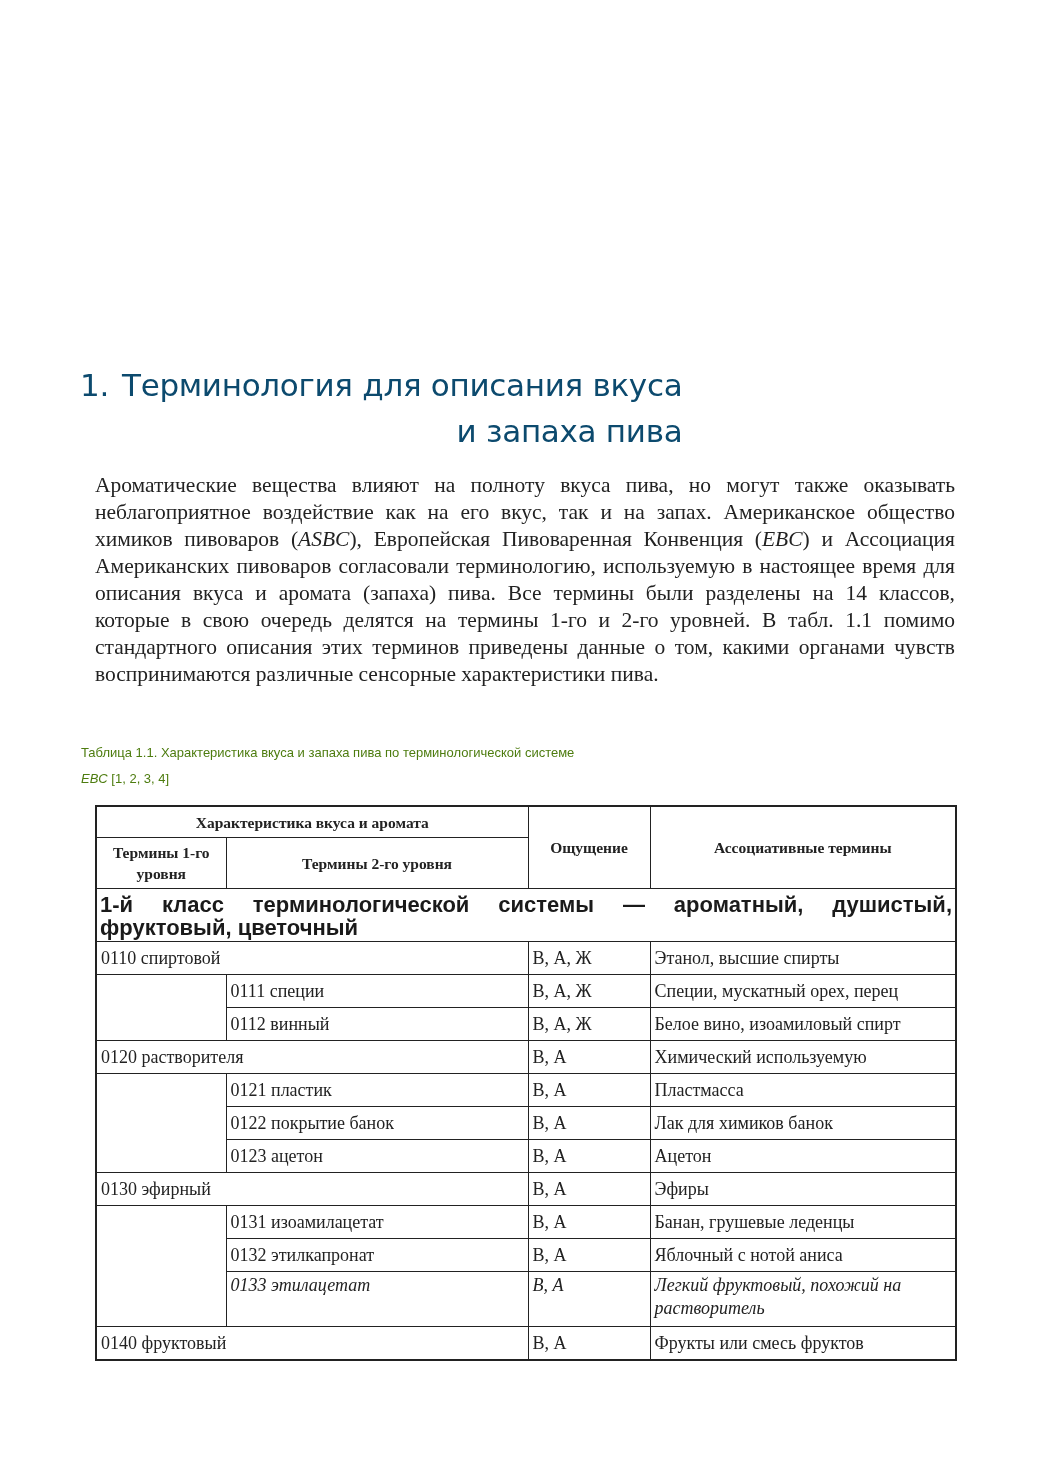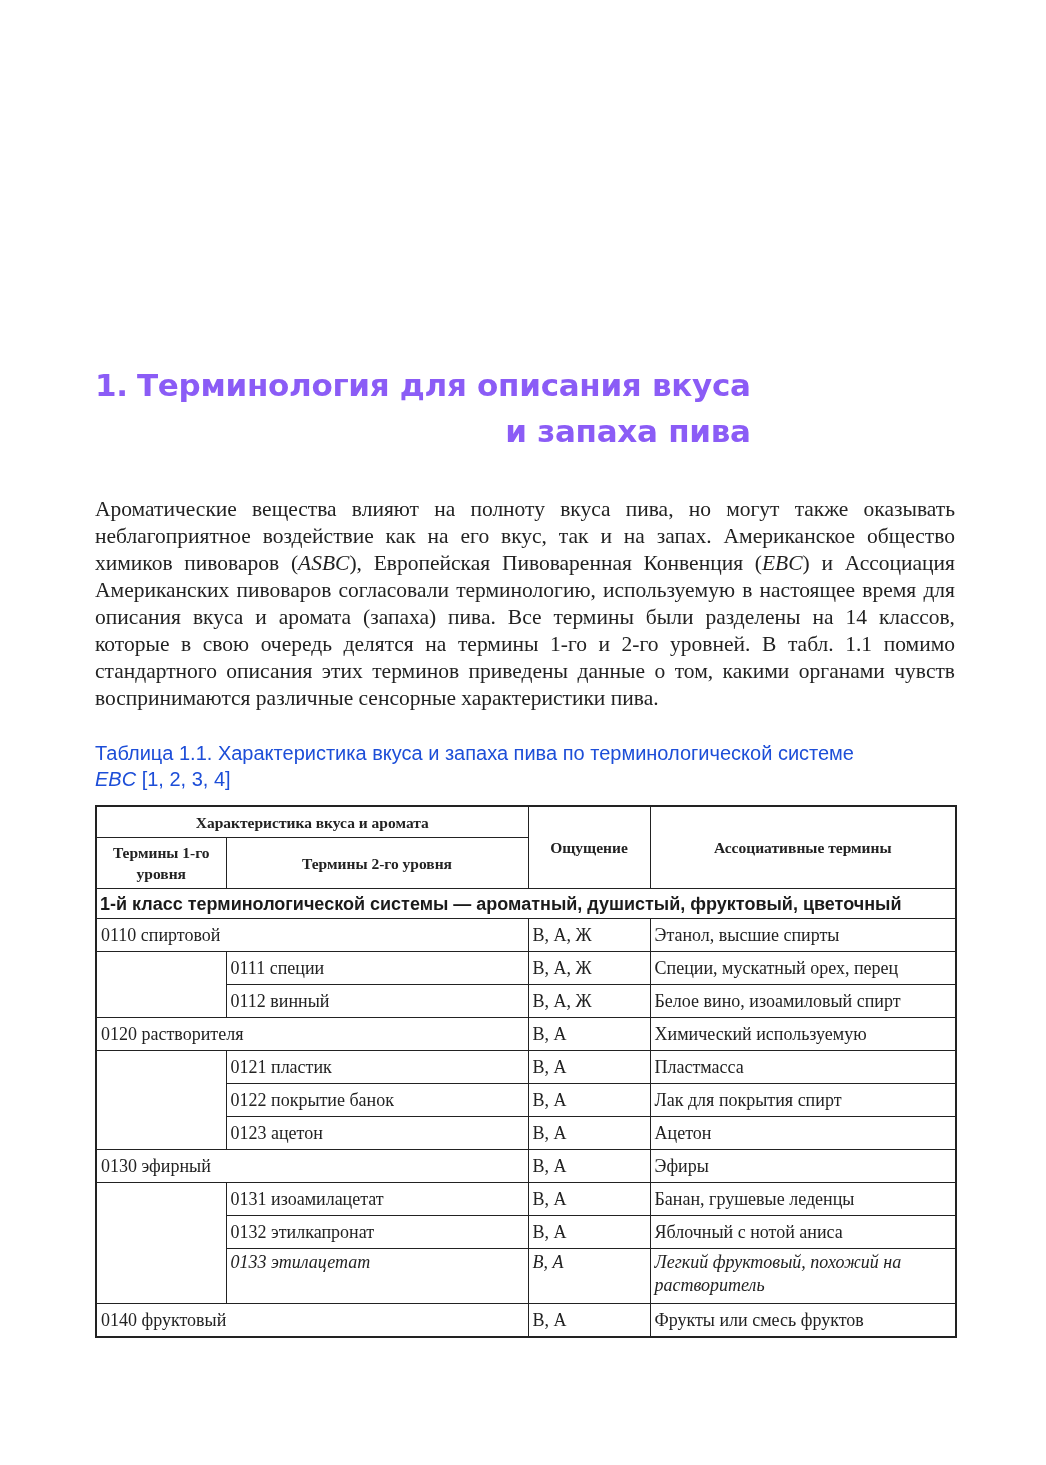--- a/index.html
+++ b/index.html
@@ -1,29 +1,29 @@
 <!DOCTYPE html>
 <html><head>
 <meta charset="utf-8">
 <style>
   html, body { margin: 0; padding: 0; background: #ffffff; }
   body { width: 1046px; height: 1465px; position: relative; overflow: hidden; color: #1a1a1a; }
-  .title { position: absolute; left: 95px; top: 362px; font-family: "DejaVu Sans", sans-serif; font-weight: bold; font-size: 31px; line-height: 46px; color: #8b5cf6; letter-spacing: -0.3px; }
+  .title { position: absolute; left: 80px; top: 362px; font-family: "DejaVu Sans", sans-serif; font-weight: normal; font-size: 31px; line-height: 46px; color: #0c4a6e; letter-spacing: -0.3px; }
   .title .num { display: inline-block; width: 42px; }
   .title .l2 { padding-left: 42px; text-align: right; }
-  .body-text { position: absolute; left: 95px; top: 496px; width: 860px; font-family: "Liberation Serif", serif; font-size: 21.5px; line-height: 27px; text-align: justify; color: #222; }
+  .body-text { position: absolute; left: 95px; top: 472px; width: 860px; font-family: "Liberation Serif", serif; font-size: 21.5px; line-height: 27px; text-align: justify; color: #222; }
   .body-text p { margin: 0; }
-  .caption { position: absolute; left: 95px; top: 740px; width: 860px; font-family: "Liberation Sans", sans-serif; font-size: 20px; line-height: 26px; color: #1d4ed8; }
+  .caption { position: absolute; left: 81px; top: 740px; width: 860px; font-family: "Liberation Sans", sans-serif; font-size: 13px; line-height: 26px; color: #4d7c0f; }
   .caption i { font-style: italic; }
   table.t { position: absolute; left: 95px; top: 805px; width: 860px; border-collapse: collapse; table-layout: fixed; border: 2px solid #222; }
   table.t td, table.t th { border: 1px solid #222; padding: 0 3px; vertical-align: middle; }
   table.t th { font-family: Liberation Serif, serif; font-weight: bold; font-size: 15.5px; color: #222; text-align: center; line-height: 21px; }
   table.t th.h-top { height: 30px; }
   table.t th.h-sub { height: 50px; }
-  table.t td.class-row { font-family: "Liberation Sans", sans-serif; font-weight: bold; font-size: 18px; line-height: 23px; text-align: justify; text-align-last: left; padding: 4px 3px 2px 3px; }
+  table.t td.class-row { font-family: "Liberation Sans", sans-serif; font-weight: bold; font-size: 22px; line-height: 23px; text-align: justify; text-align-last: left; padding: 4px 3px 2px 3px; }
   table.t td.cell { font-family: "Liberation Serif", serif; font-size: 18px; line-height: 23px; height: 28px; padding: 2px 4px; color: #222; }
   table.t td.sens { text-align: left; }
   table.t tr.tall td.cell { vertical-align: top; height: 50px; font-style: italic; }
 </style>
 </head>
 <body>
 
 <div class="title">
   <div><span class="num">1.</span><span>Терминология для описания вкуса</span></div>
   <div class="l2">и запаха пива</div>
@@ -82,21 +82,21 @@
       </tr>
       <tr>
         <td rowspan="3" class="cell"></td>
         <td class="cell">0121 пластик</td>
         <td class="cell sens">В, А</td>
         <td class="cell">Пластмасса</td>
       </tr>
       <tr>
         <td class="cell">0122 покрытие банок</td>
         <td class="cell sens">В, А</td>
-        <td class="cell">Лак для покрытия спирт</td>
+        <td class="cell">Лак для химиков банок</td>
       </tr>
       <tr>
         <td class="cell">0123 ацетон</td>
         <td class="cell sens">В, А</td>
         <td class="cell">Ацетон</td>
       </tr>
       <tr>
         <td colspan="2" class="cell">0130 эфирный</td>
         <td class="cell sens">В, А</td>
         <td class="cell">Эфиры</td>

